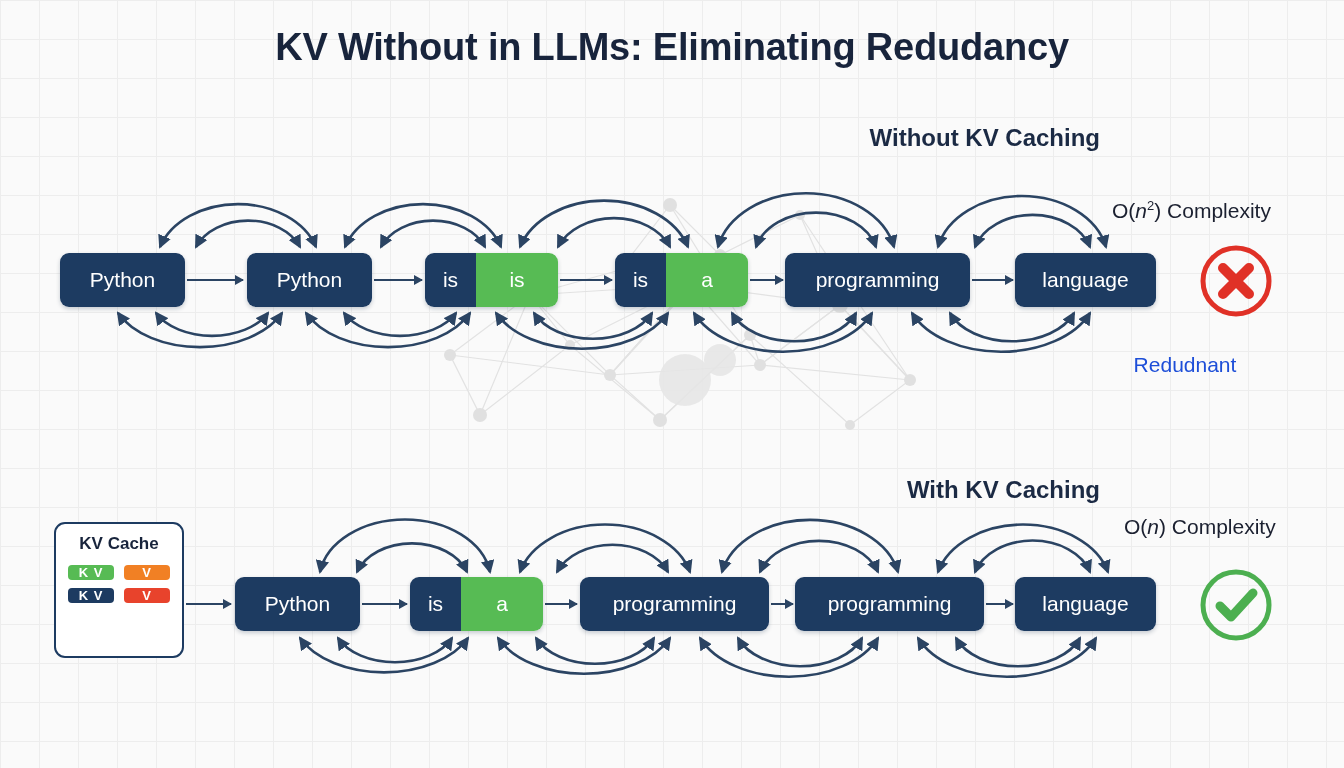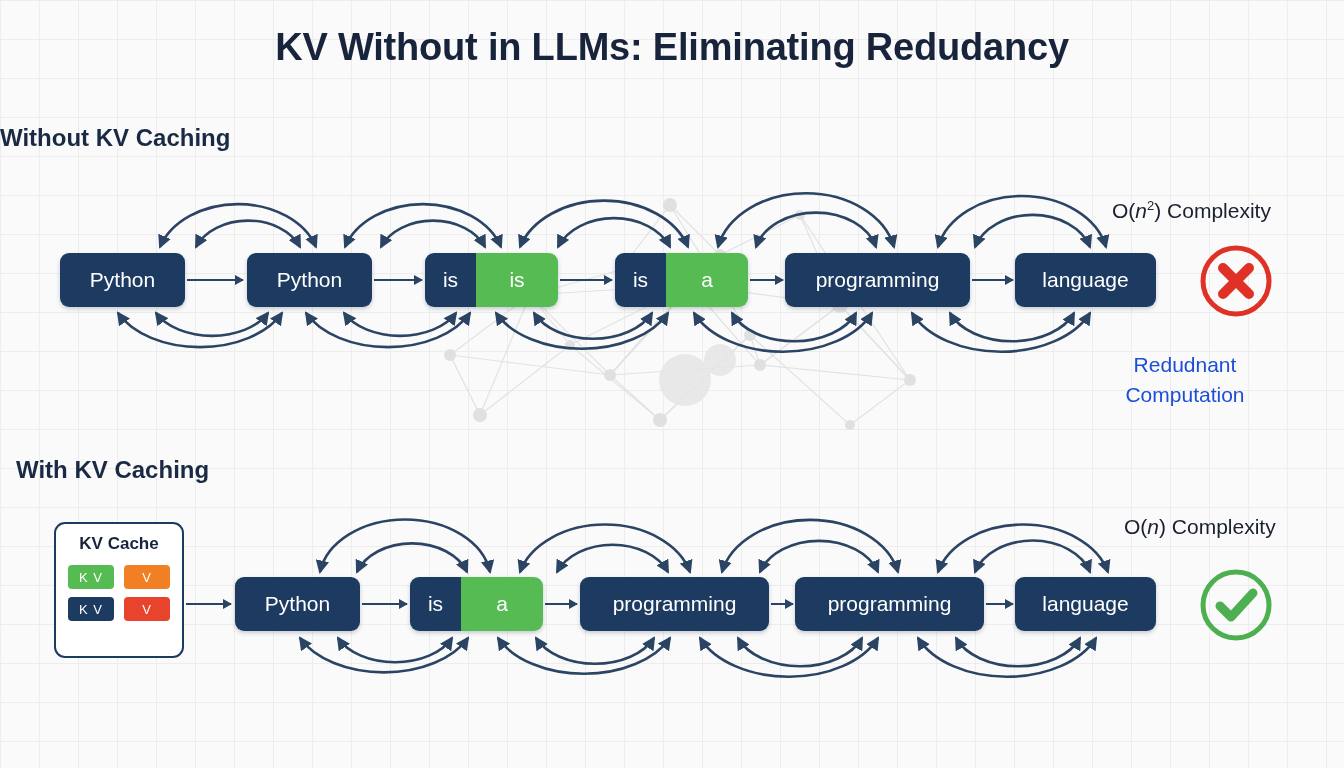--- a/index.html
+++ b/index.html
@@ -44,27 +44,27 @@
     width: 1344px;
     text-align: center;
     font-size: 38px;
     font-weight: bold;
     color: #18243c;
     letter-spacing: -0.2px;
   }
   .section-title {
     position: absolute;
     width: 1100px;
-    text-align: left;
+    text-align: right;
     font-size: 24px;
     font-weight: bold;
     color: #1b2a44;
   }
   #subtitle-without { top: 124px; }
-  #subtitle-with    { top: 456px; margin-left: 16px; }
+  #subtitle-with    { top: 476px; }
 
   
   .token {
     position: absolute;
     height: 54px;
     border-radius: 9px;
     display: flex;
     overflow: hidden;
     box-shadow: 0 2px 4px rgba(20,40,70,0.22);
     color: #ffffff;
@@ -138,28 +138,29 @@
     color: #18243c;
     margin-bottom: 11px;
   }
   .kv-grid {
     display: grid;
     grid-template-columns: 46px 46px;
     grid-gap: 8px 10px;
     justify-content: center;
   }
   .chip {
-    height: 24px;
+    height: 15px;
     border-radius: 4px;
     display: flex;
     align-items: center;
     justify-content: center;
     font-size: 13px;
     color: #ffffff;
     letter-spacing: 1px;
+    font-weight: bold;
   }
   .chip.green  { background: #57bb54; }
   .chip.orange { background: #f18024; }
   .chip.navy   { background: #1d3b61; }
   .chip.red    { background: #e8432c; }
 </style>
 </head>
 <body>
 
 <svg id="net-deco" viewBox="0 0 520 275">
@@ -295,21 +296,20 @@
   <span>O(</span><span class="ital">n</span><sup>2</sup><span>) Complexity</span>
 </div>
 
 <svg class="badge" style="left:1196px; top:241px;" width="80" height="80" viewBox="0 0 80 80">
   <circle cx="40" cy="40" r="33" fill="none" stroke="#e03127" stroke-width="5"></circle>
   <path d="M27 27 L53 53 M53 27 L27 53" stroke="#e03127" stroke-width="10" stroke-linecap="round"></path>
 </svg>
 
 <div class="note-label" style="left:1070px; top:350px;">
   <div>Redudnant</div>
-  <div>Computation</div>
 </div>
 
 <div class="section-title" id="subtitle-with">With KV Caching</div>
 
 <div id="kv-cache">
   <div class="kv-title">KV Cache</div>
   <div class="kv-grid">
     <span class="chip green">K V</span>
     <span class="chip orange">V</span>
     <span class="chip navy">K V</span>

